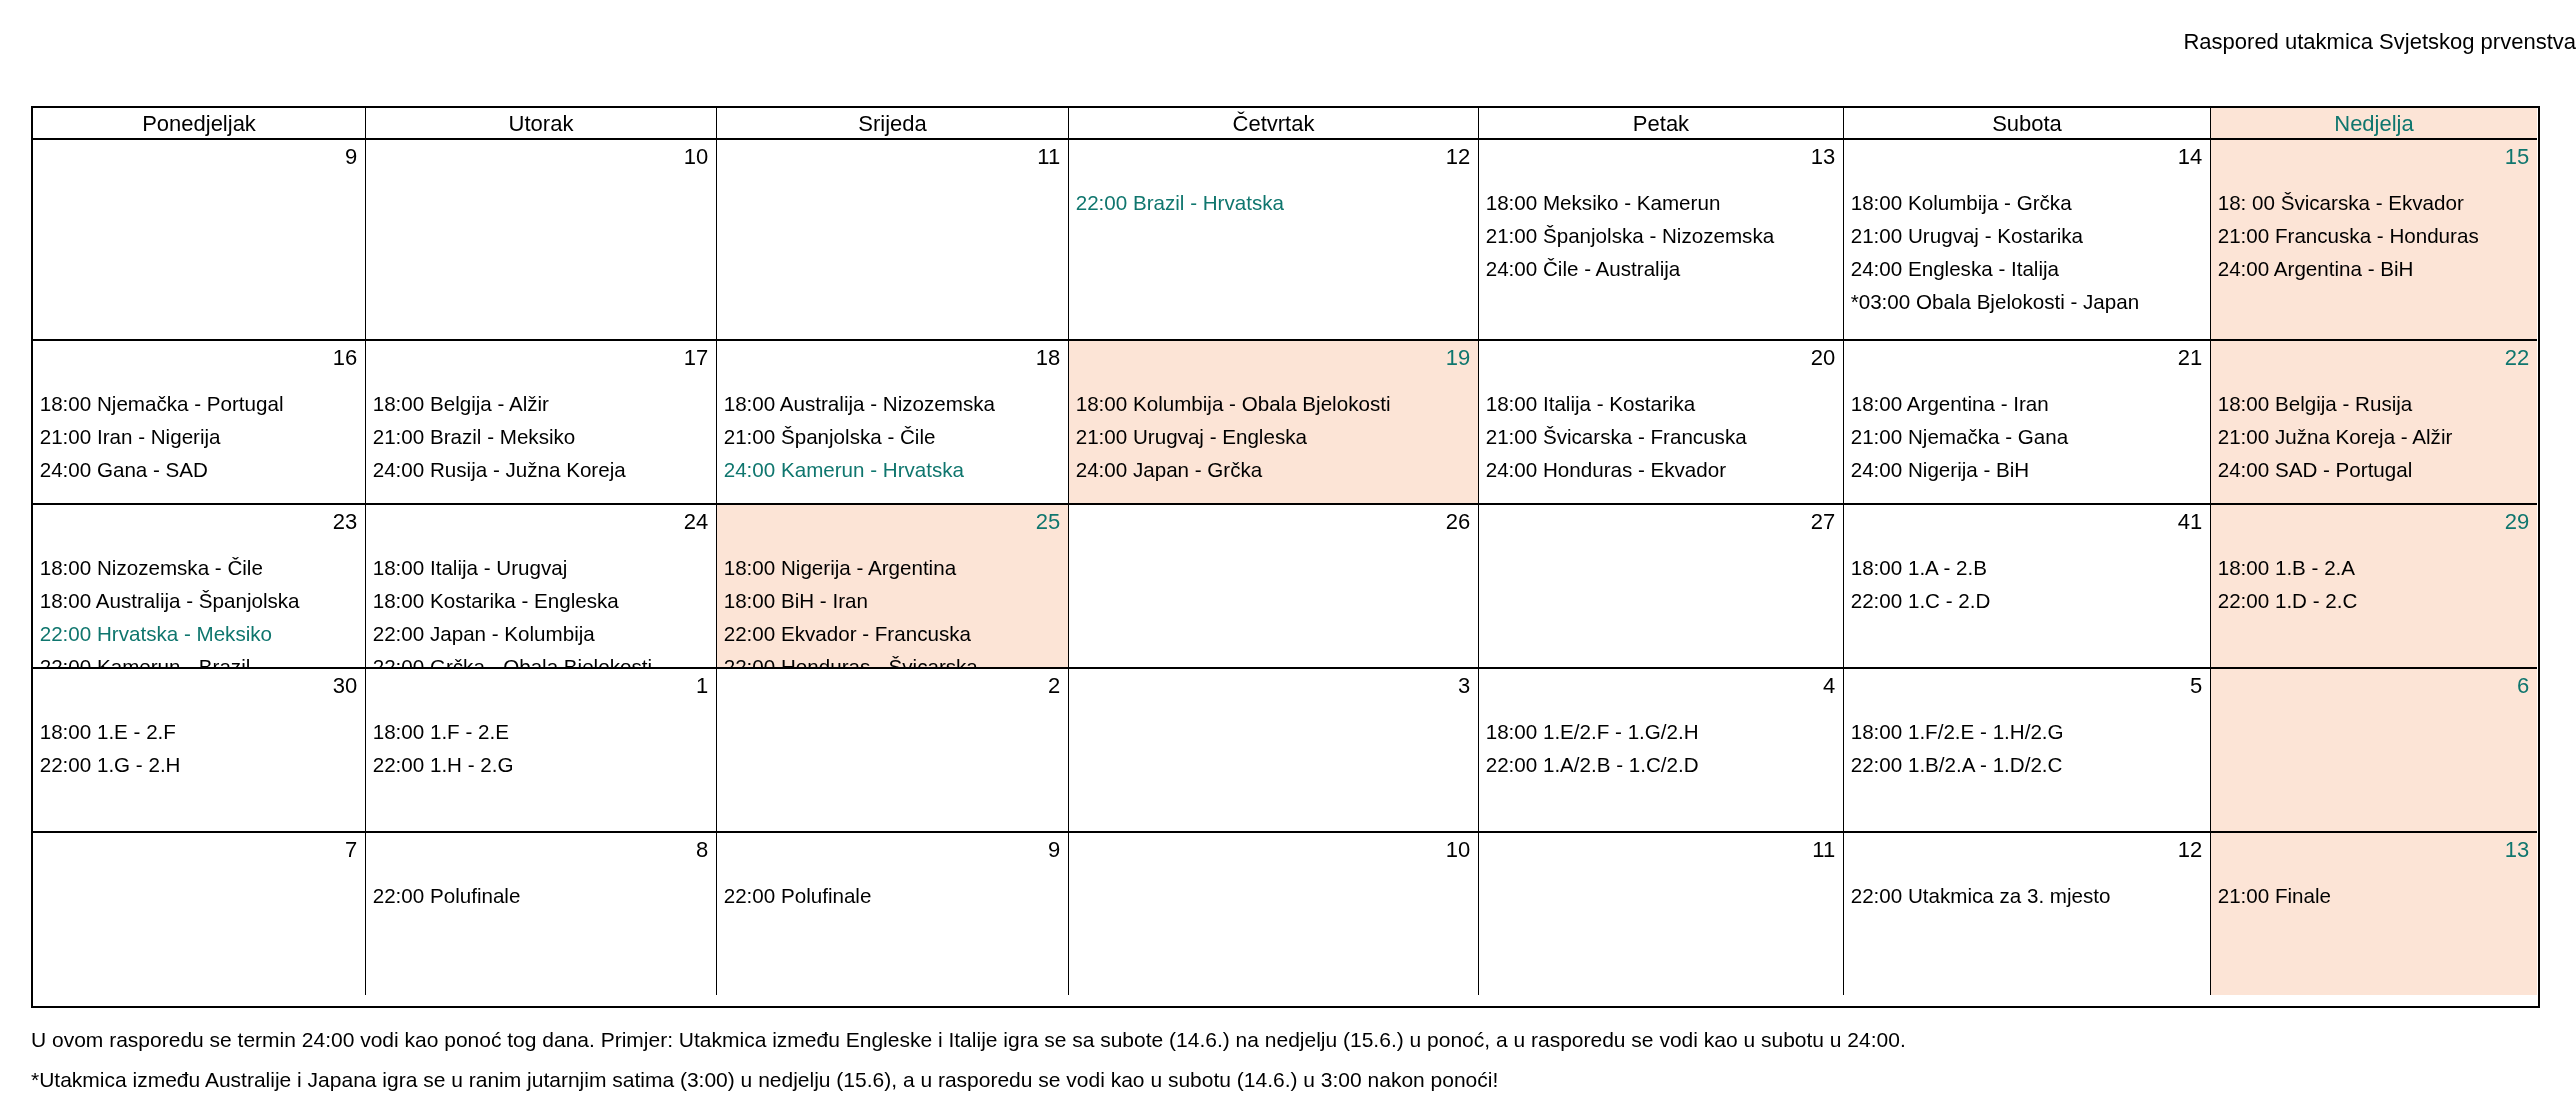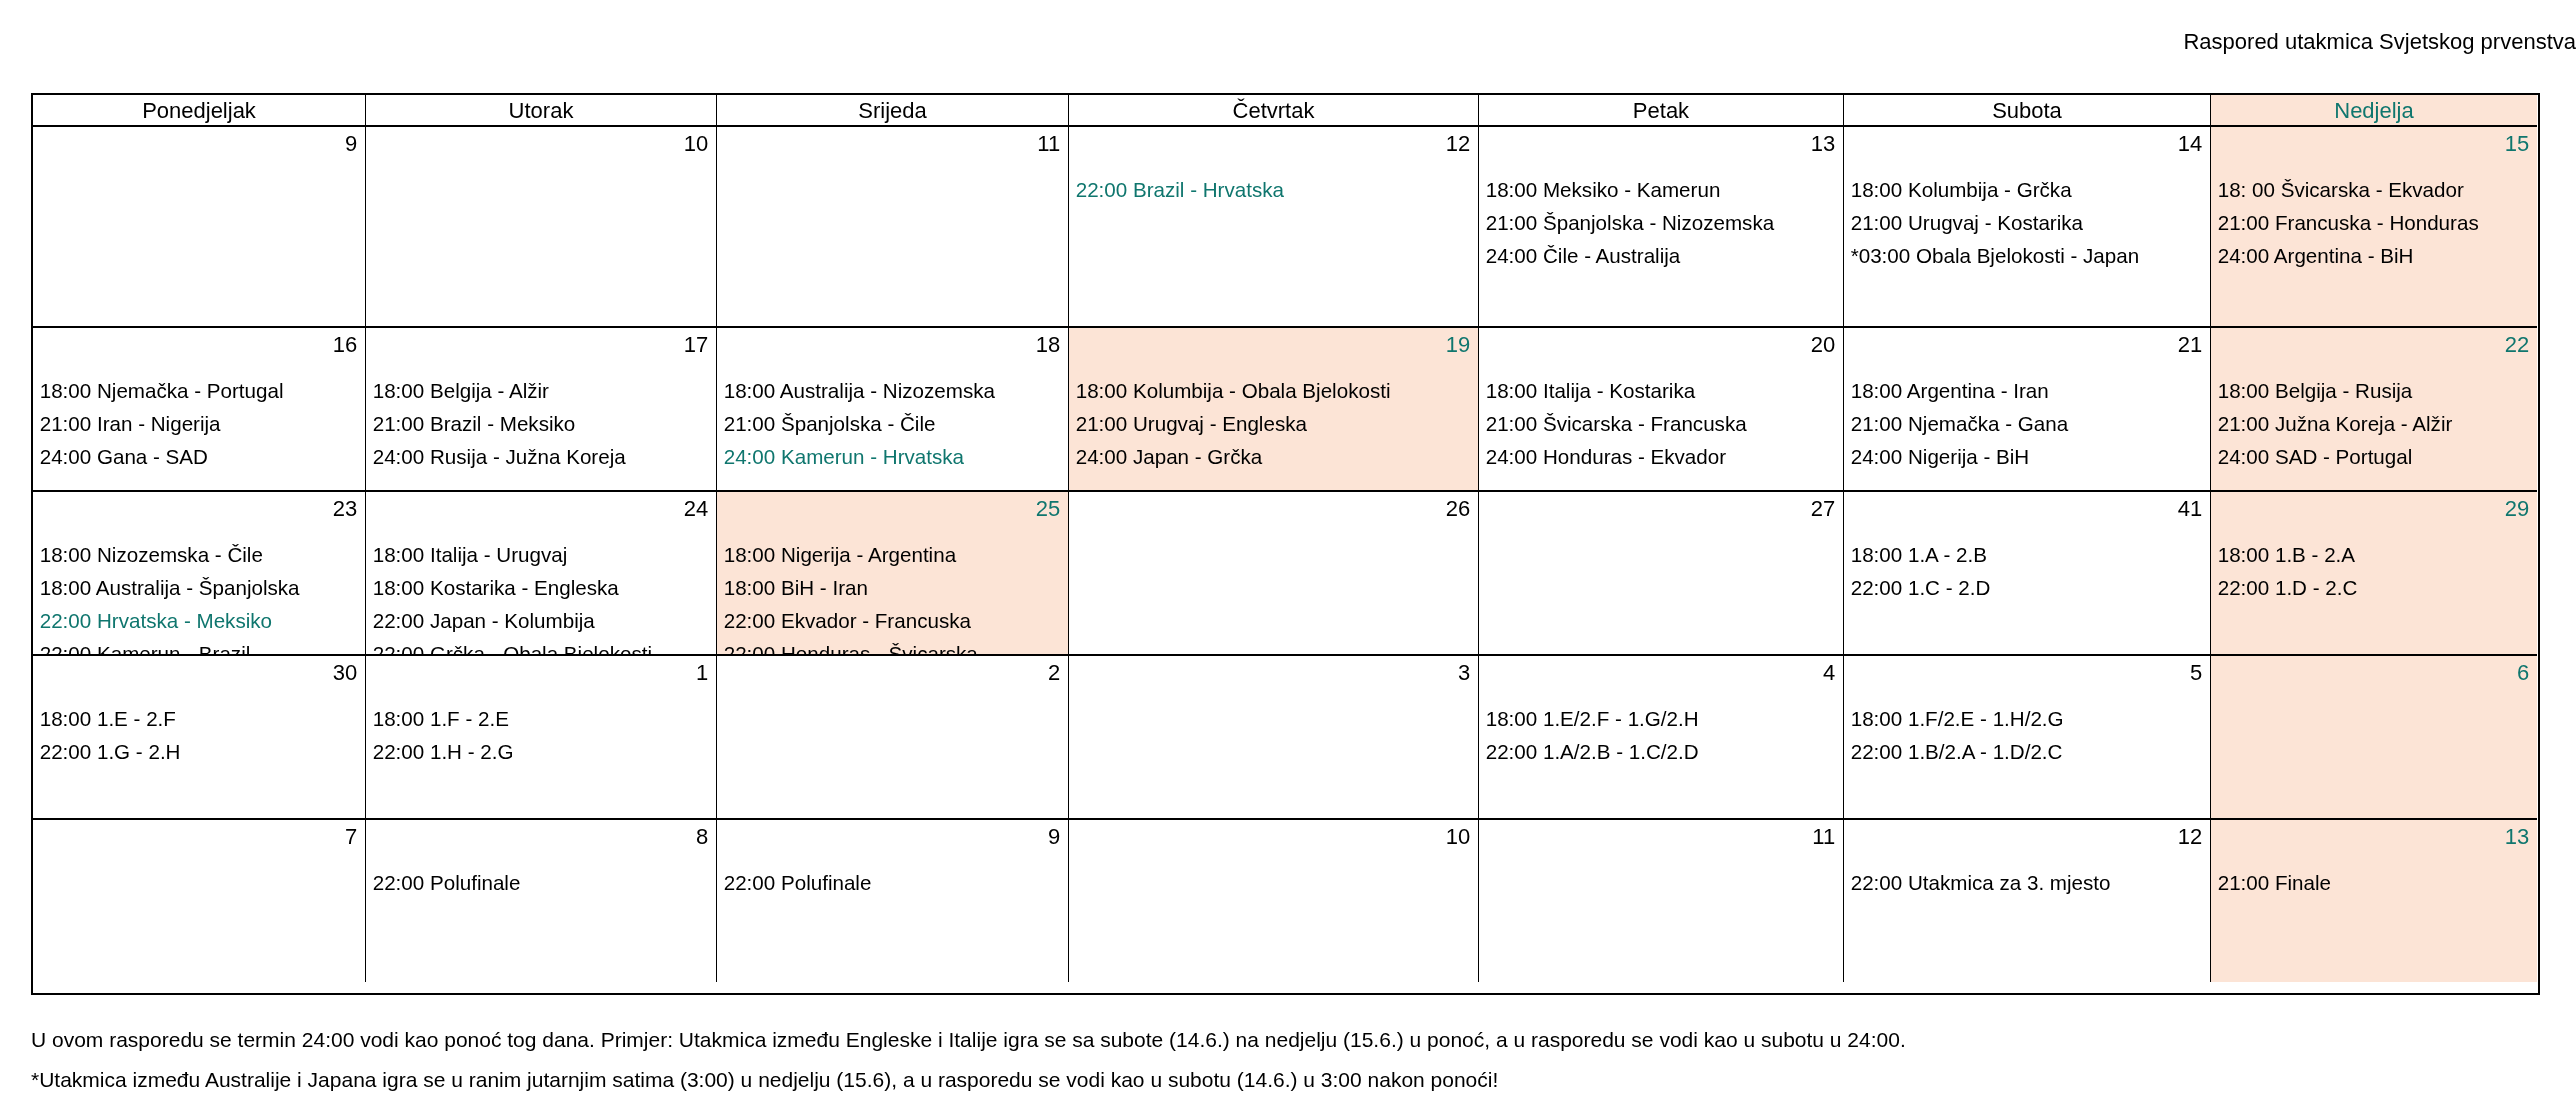--- a/index.html
+++ b/index.html
@@ -18,21 +18,21 @@
     left: 0;
     width: 2576px;
     text-align: right;
     font-size: 22px;
     color: #000000;
     white-space: nowrap;
   }
   .calendar {
     position: absolute;
     left: 31px;
-    top: 93px;
+    top: 106px;
     width: 2509px;
     height: 902px;
     border: 2.8px solid #000000;
     box-sizing: border-box;
     display: grid;
     grid-template-columns: 333px 351px 352px 410px 365px 367px 326px;
     grid-template-rows: 32px 201px 164px 164px 164px 162px;
     background: #ffffff;
   }
   .cell {
@@ -113,20 +113,21 @@
         <div class="match-line">18:00 Meksiko - Kamerun</div>
         <div class="match-line">21:00 Španjolska - Nizozemska</div>
         <div class="match-line">24:00 Čile - Australija</div>
       </div>
     </div>
     <div class="cell">
       <div class="day-number">14</div>
       <div class="matches">
         <div class="match-line">18:00 Kolumbija - Grčka</div>
         <div class="match-line">21:00 Urugvaj - Kostarika</div>
+        <div class="match-line">24:00 Engleska - Italija</div>
         <div class="match-line">*03:00 Obala Bjelokosti - Japan</div>
       </div>
     </div>
     <div class="cell col-last shaded">
       <div class="day-number red">15</div>
       <div class="matches">
         <div class="match-line">18: 00 Švicarska - Ekvador</div>
         <div class="match-line">21:00 Francuska - Honduras</div>
         <div class="match-line">24:00 Argentina - BiH</div>
       </div>

